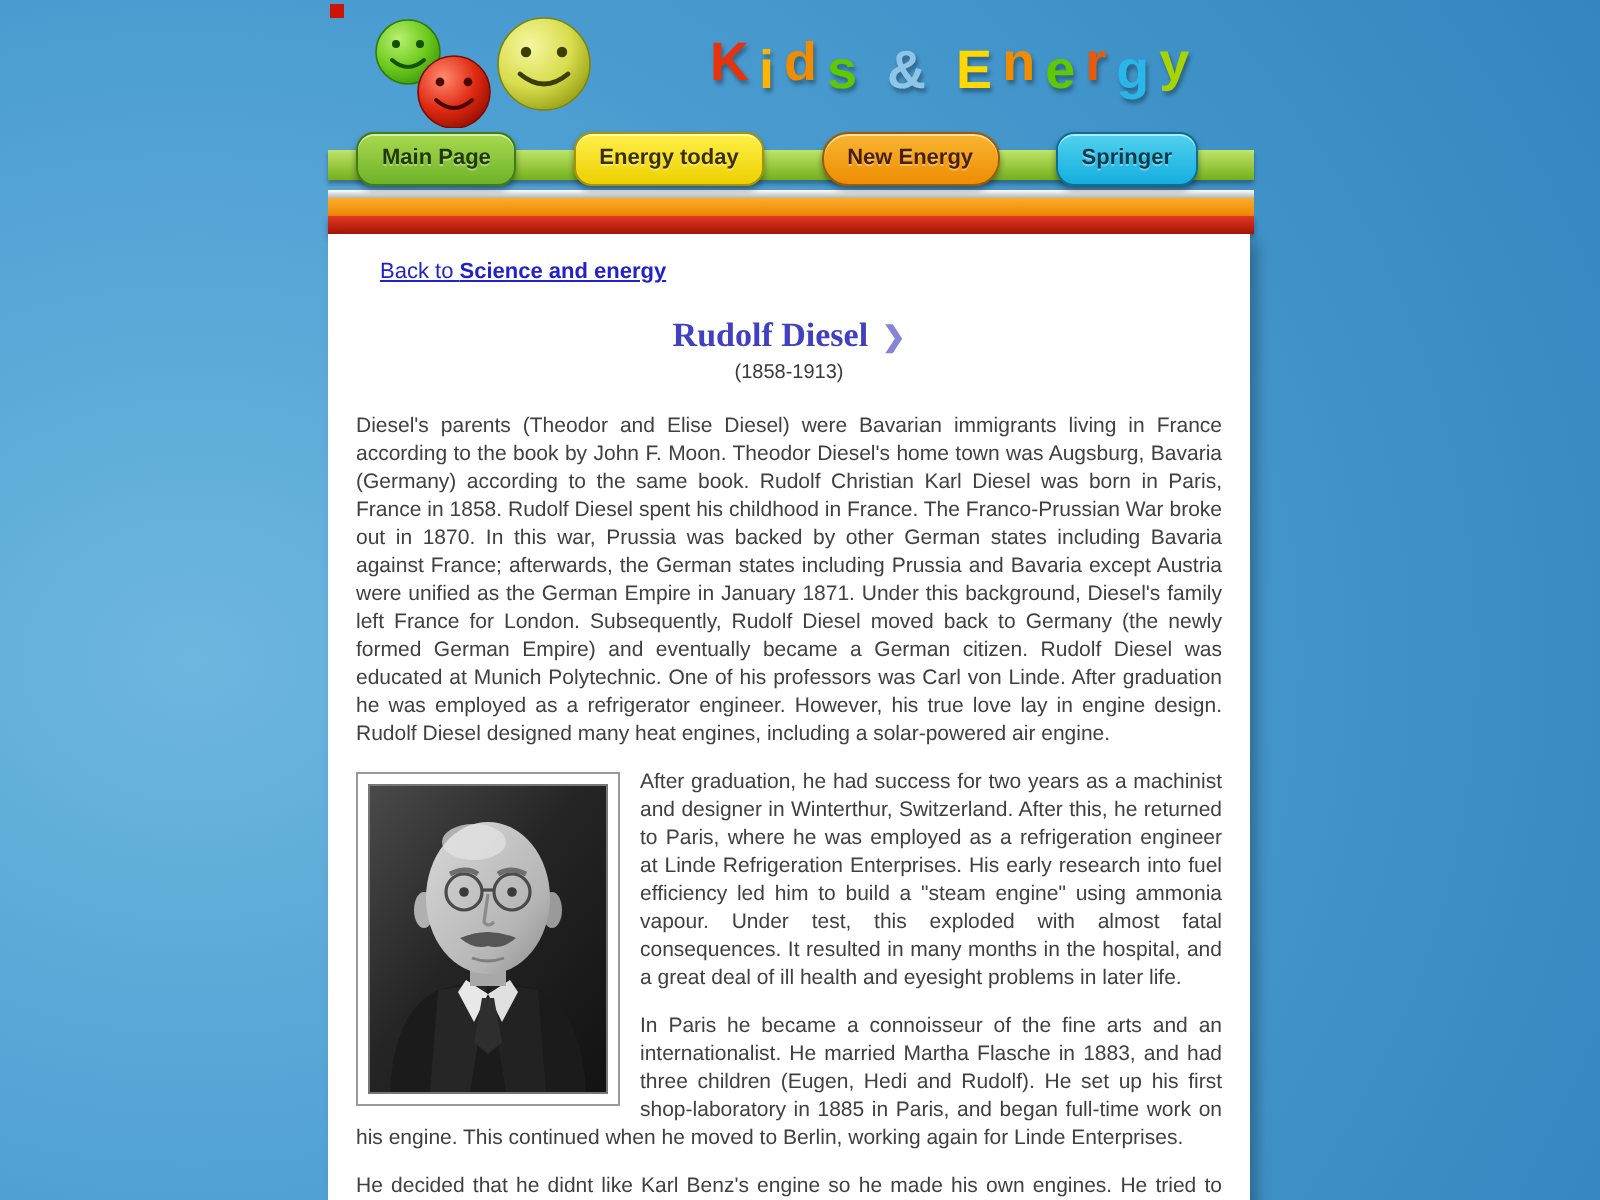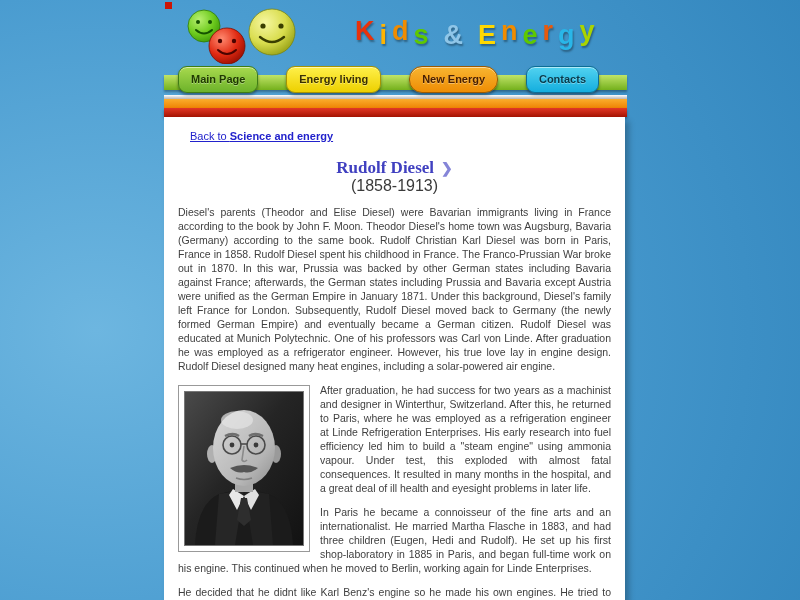--- a/index.html
+++ b/index.html
@@ -33,21 +33,21 @@
   .stripe-red{height:9px;width:463px;background:linear-gradient(#e23724,#a61404);box-shadow:0 2px 3px rgba(0,0,0,0.35);}
   
   .content{background:#ffffff;height:487px;box-sizing:border-box;
     padding:8px 14px 0 14px;box-shadow:4px 4px 6px rgba(0,0,0,0.25);
     font-size:10.5px;line-height:14px;color:#404040;text-align:justify;}
   .back-link{font-size:11px;color:#2222cc;text-decoration:underline;cursor:pointer;display:inline-block;margin:4px 12px 2px 12px;}
   .back-link b{font-weight:bold;}
   .title-row{text-align:center;margin-top:16px;}
   .page-title{font-size:17px;font-weight:bold;color:#4040c0;font-family:Liberation Serif, serif;}
   .title-chevron{font-size:14px;font-weight:bold;color:#8585d8;margin-left:4px;}
-  .years{text-align:center;font-size:16px;color:#3a3a3a;margin-top:3px;margin-bottom:12px;}
+  .years{text-align:center;font-size:10px;color:#3a3a3a;margin-top:3px;margin-bottom:12px;}
   .content p{margin:0 0 10px 0;}
   
   .photo-frame{float:left;width:132px;height:167px;box-sizing:border-box;
     border:1px solid #999;background:#fff;padding:5px;margin:2px 10px 4px 0;}
   .photo-inner{width:120px;height:155px;border:1px solid #777;box-sizing:border-box;overflow:hidden;}
 </style>
 </head>
 <body>
 
 <div class="corner-dot"></div>
@@ -91,23 +91,23 @@
         <path d="M80 33 Q92 43 104 33" stroke="#3a3e00" stroke-width="2.4" fill="none" stroke-linecap="round"></path>
       </svg>
     </div>
     <div class="logo-text" id="logoText"><span class="logo-letter" style="color: rgb(232, 50, 12);">K</span><span class="logo-letter" style="color: rgb(255, 180, 0);">i</span><span class="logo-letter" style="color: rgb(240, 140, 0);">d</span><span class="logo-letter" style="color: rgb(94, 200, 0);">s</span><span class="logo-letter space"> </span><span class="logo-letter" style="color: rgb(143, 198, 232);">&amp;</span><span class="logo-letter space"> </span><span class="logo-letter" style="color: rgb(255, 216, 0);">E</span><span class="logo-letter" style="color: rgb(240, 140, 0);">n</span><span class="logo-letter" style="color: rgb(94, 200, 0);">e</span><span class="logo-letter" style="color: rgb(232, 90, 12);">r</span><span class="logo-letter" style="color: rgb(41, 182, 232);">g</span><span class="logo-letter" style="color: rgb(170, 212, 0);">y</span></div>
   </div>
 
   <div class="navwrap">
     <div class="nav-bg"></div>
     <div class="nav-buttons" id="navButtons">
         <div class="nav-btn" style="background: linear-gradient(rgb(168, 217, 78), rgb(109, 179, 42)); border-color: rgb(63, 125, 20); color: rgb(32, 58, 0);">Main Page</div>
-        <div class="nav-btn" style="background: linear-gradient(rgb(255, 240, 74), rgb(237, 208, 0)); border-color: rgb(168, 148, 0); color: rgb(58, 48, 0);">Energy living</div>
+        <div class="nav-btn" style="background: linear-gradient(rgb(255, 240, 74), rgb(237, 208, 0)); border-color: rgb(168, 148, 0); color: rgb(58, 48, 0);">Energy today</div>
         <div class="nav-btn" style="background: linear-gradient(rgb(248, 181, 49), rgb(238, 141, 4)); border-color: rgb(158, 90, 0); color: rgb(74, 32, 0); border-radius: 13px;">New Energy</div>
-        <div class="nav-btn" style="background: linear-gradient(rgb(82, 210, 240), rgb(20, 174, 222)); border-color: rgb(12, 110, 150); color: rgb(8, 58, 74);">Contacts</div>
+        <div class="nav-btn" style="background: linear-gradient(rgb(82, 210, 240), rgb(20, 174, 222)); border-color: rgb(12, 110, 150); color: rgb(8, 58, 74);">Springer</div>
       </div>
   </div>
 
   <div class="stripe-silver"></div>
   <div class="stripe-orange"></div>
   <div class="stripe-red"></div>
 
   <div class="content">
 
     <a class="back-link" href="#"><span>Back to </span><b>Science and energy</b></a>

